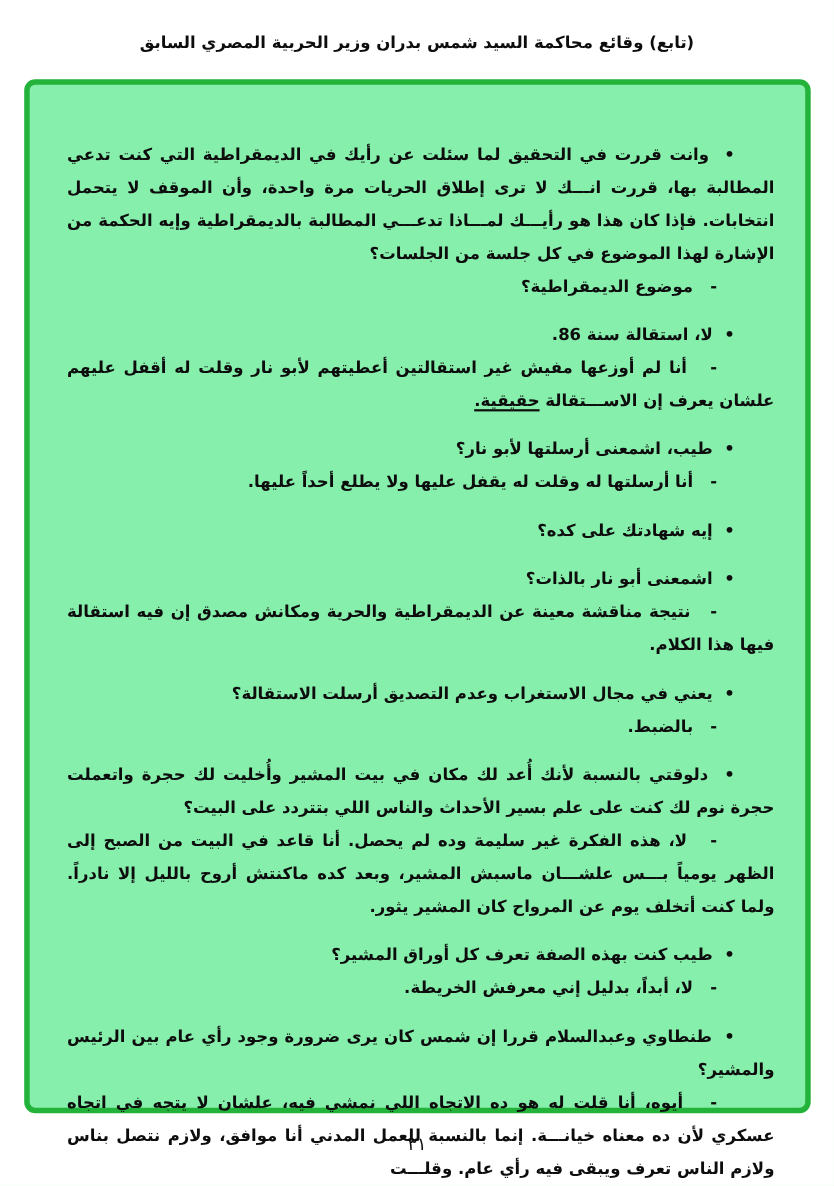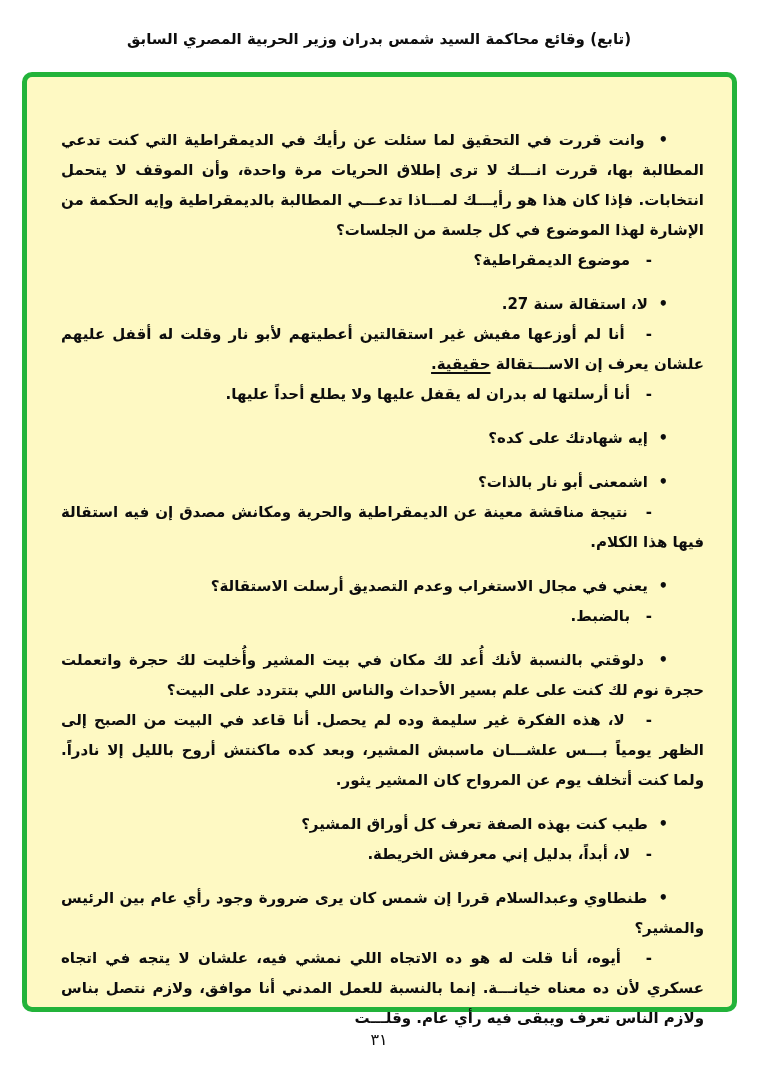--- a/index.html
+++ b/index.html
@@ -27,21 +27,21 @@
     letter-spacing: 0;
   }
   .frame {
     position: absolute;
     left: 22px;
     top: 72px;
     width: 705px;
     height: 930px;
     border: 5px solid #23b33a;
     border-radius: 10px;
-    background: #fef9c3;
+    background: #86efac;
     box-sizing: content-box;
   }
   .transcript {
     direction: rtl;
     padding: 48px 28px 0 34px;
   }
   .item {
     font-size: 15px;
     font-weight: bold;
     line-height: 30px;
@@ -73,23 +73,24 @@
 </style>
 </head>
 <body>
 
 <div class="page-header">(تابع) وقائع محاكمة السيد شمس بدران وزير الحربية المصري السابق</div>
 
 <div class="frame">
   <div class="transcript">
       <div class="item q"><span class="marker">•</span><span class="text">وانت قررت في التحقيق لما سئلت عن رأيك في الديمقراطية التي كنت تدعي المطالبة بها، قررت انـــك لا ترى إطلاق الحريات مرة واحدة، وأن الموقف لا يتحمل انتخابات. فإذا كان هذا هو رأيـــك لمـــاذا تدعـــي المطالبة بالديمقراطية وإيه الحكمة من الإشارة لهذا الموضوع في كل جلسة من الجلسات؟</span></div>
       <div class="item a"><span class="marker">-</span><span class="text">موضوع الديمقراطية؟</span></div>
-      <div class="item q"><span class="marker">•</span><span class="text">لا، استقالة سنة 27.</span></div>
+      <div class="item q"><span class="marker">•</span><span class="text">لا، استقالة سنة 86.</span></div>
       <div class="item a"><span class="marker">-</span><span class="text">أنا لم أوزعها مفيش غير استقالتين أعطيتهم لأبو نار وقلت له أقفل عليهم علشان يعرف إن الاســـتقالة </span><u>حقيقية.</u></div>
-      <div class="item a"><span class="marker">-</span><span class="text">أنا أرسلتها له بدران له يقفل عليها ولا يطلع أحداً عليها.</span></div>
+      <div class="item q"><span class="marker">•</span><span class="text">طيب، اشمعنى أرسلتها لأبو نار؟</span></div>
+      <div class="item a"><span class="marker">-</span><span class="text">أنا أرسلتها له وقلت له يقفل عليها ولا يطلع أحداً عليها.</span></div>
       <div class="item q"><span class="marker">•</span><span class="text">إيه شهادتك على كده؟</span></div>
       <div class="item q"><span class="marker">•</span><span class="text">اشمعنى أبو نار بالذات؟</span></div>
       <div class="item a"><span class="marker">-</span><span class="text">نتيجة مناقشة معينة عن الديمقراطية والحرية ومكانش مصدق إن فيه استقالة فيها هذا الكلام.</span></div>
       <div class="item q"><span class="marker">•</span><span class="text">يعني في مجال الاستغراب وعدم التصديق أرسلت الاستقالة؟</span></div>
       <div class="item a"><span class="marker">-</span><span class="text">بالضبط.</span></div>
       <div class="item q"><span class="marker">•</span><span class="text">دلوقتي بالنسبة لأنك أُعد لك مكان في بيت المشير وأُخليت لك حجرة واتعملت حجرة نوم لك كنت على علم بسير الأحداث والناس اللي بتتردد على البيت؟</span></div>
       <div class="item a"><span class="marker">-</span><span class="text">لا، هذه الفكرة غير سليمة وده لم يحصل. أنا قاعد في البيت من الصبح إلى الظهر يومياً بـــس علشـــان ماسبش المشير، وبعد كده ماكنتش أروح بالليل إلا نادراً. ولما كنت أتخلف يوم عن المرواح كان المشير يثور.</span></div>
       <div class="item q"><span class="marker">•</span><span class="text">طيب كنت بهذه الصفة تعرف كل أوراق المشير؟</span></div>
       <div class="item a"><span class="marker">-</span><span class="text">لا، أبداً، بدليل إني معرفش الخريطة.</span></div>
       <div class="item q"><span class="marker">•</span><span class="text">طنطاوي وعبدالسلام قررا إن شمس كان يرى ضرورة وجود رأي عام بين الرئيس والمشير؟</span></div>

